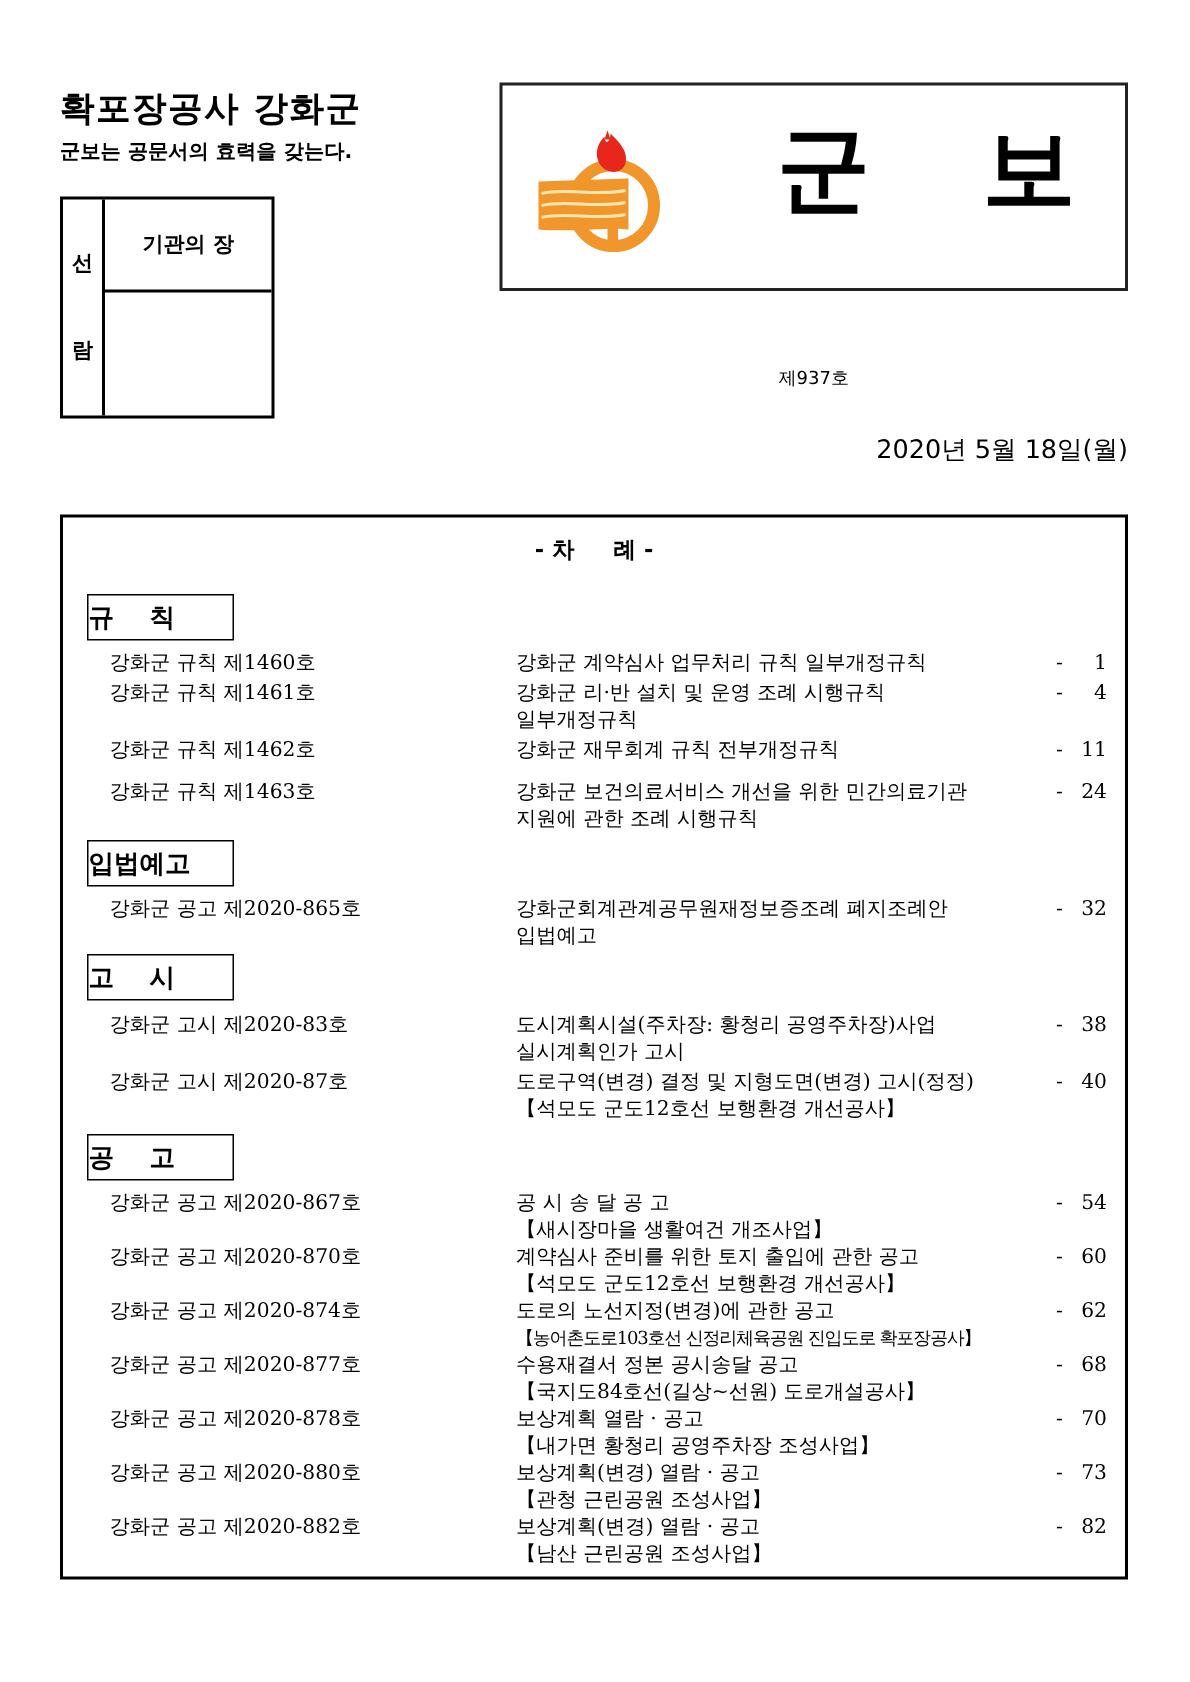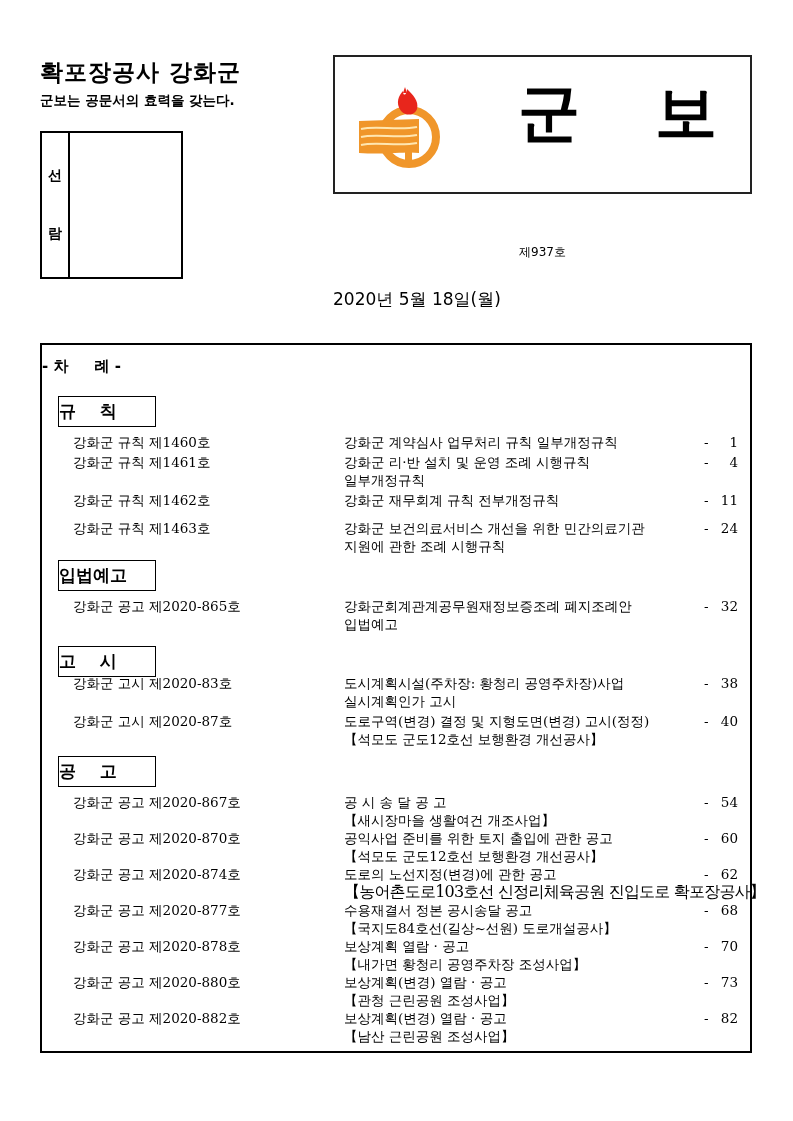--- a/index.html
+++ b/index.html
@@ -15,46 +15,47 @@
   .review-label-col { position: absolute; left: 0; top: 0; width: 28px; height: 100%; border-right: 2px solid #000; box-sizing: border-box; }
   .review-label-col span { position: absolute; left: 0; width: 100%; text-align: center; font-size: 14px; font-weight: bold; }
   .review-top { position: absolute; left: 28px; top: 0; right: 0; height: 62px; border-bottom: 2px solid #000; box-sizing: border-box; display: flex; align-items: center; justify-content: center; font-size: 14px; font-weight: bold; }
 
   
   .title-box { left: 333px; top: 55px; width: 419px; height: 139px; border: 2px solid #222; box-sizing: border-box; }
   .logo { position: absolute; left: 22px; top: 24px; width: 92px; height: 92px; }
   .title-char { position: absolute; top: 25px; font-size: 62px; font-weight: bold; line-height: 1; }
 
   .issue-no { left: 333px; width: 419px; top: 244px; text-align: center; font-size: 12px; font-family: "DejaVu Sans", sans-serif; }
-  .issue-date { left: 333px; width: 419px; top: 288px; text-align: left; font-size: 17px; }
+  .issue-date { left: 333px; width: 419px; top: 288px; text-align: right; font-size: 17px; }
 
   
   .toc { left: 40px; top: 343px; width: 712px; height: 710px; border: 2px solid #000; box-sizing: border-box; }
-  .toc-title { position: absolute; left: 0; right: 0; top: 12px; text-align: left; font-size: 15px; font-weight: bold; white-space: pre; }
+  .toc-title { position: absolute; left: 0; right: 0; top: 12px; text-align: center; font-size: 15px; font-weight: bold; white-space: pre; }
 
   .sec-head { position: absolute; left: 16px; height: 31px; width: 98px; border: 1.5px solid #000; box-sizing: border-box; font-size: 17px; font-weight: bold; display: flex; align-items: center; white-space: pre; }
 
   .row { position: absolute; left: 0; right: 0; font-family: "DejaVu Serif", serif; font-size: 13.5px; line-height: 18px; }
   .row .ref { position: absolute; left: 31px; white-space: nowrap; }
   .row .desc { position: absolute; left: 266px; width: 390px; white-space: nowrap; margin-left: 36px; }
   .row .dash { position: absolute; left: 662px; }
   .row .page { position: absolute; right: 12px; text-align: right; }
-  .small-bracket { font-size: 16px; letter-spacing: -0.8px; }
+  .small-bracket { font-size: 12px; letter-spacing: -0.8px; }
 </style>
 </head>
 <body>
 
 <div class="abs city-title">확포장공사 강화군</div>
 <div class="abs city-sub">군보는 공문서의 효력을 갖는다.</div>
 
 <div class="abs review-box">
   <div class="review-label-col">
     <span style="top:34px">선</span>
     <span style="top:92px">람</span>
   </div>
+  <div class="review-top">기관의 장</div>
 </div>
 
 <div class="abs title-box">
   <svg class="logo" viewBox="0 0 92 92">
 
     <circle cx="52" cy="56" r="27" fill="none" stroke="#f0962a" stroke-width="8"></circle>
 
     <path d="M44 30 C38 22 42 14 46 10 C46 16 50 14 50 8 C56 14 62 20 60 28 C58 34 50 36 44 30 Z" fill="#e8261c"></path>
     <path d="M46 12 L48 6 L50 12 Z" fill="#e8261c"></path>
 
@@ -112,21 +113,21 @@
   <div class="row" style="top:252px">
     <span class="ref">강화군 공고 제2020-865호</span>
     <span class="desc">강화군회계관계공무원재정보증조례 폐지조례안</span>
     <span class="dash">-</span>
     <span class="page">32</span>
   </div>
   <div class="row" style="top:270px">
     <span class="desc">입법예고</span>
   </div>
 
-  <div class="sec-head" style="top:301px">고    시</div>
+  <div class="sec-head" style="top:291px">고    시</div>
   <div class="row" style="top:329px">
     <span class="ref">강화군 고시 제2020-83호</span>
     <span class="desc">도시계획시설(주차장: 황청리 공영주차장)사업</span>
     <span class="dash">-</span>
     <span class="page">38</span>
   </div>
   <div class="row" style="top:347px">
     <span class="desc">실시계획인가 고시</span>
   </div>
   <div class="row" style="top:367px">
@@ -146,21 +147,21 @@
     <span class="desc">공 시 송 달 공 고</span>
     <span class="dash">-</span>
     <span class="page">54</span>
   </div>
   <div class="row" style="top:466px">
     <span class="desc">【새시장마을 생활여건 개조사업】</span>
   </div>
 
   <div class="row" style="top:484px">
     <span class="ref">강화군 공고 제2020-870호</span>
-    <span class="desc">공익사업 준비를 위한 토지 출입에 관한 공고</span>
+    <span class="desc">계약심사 준비를 위한 토지 출입에 관한 공고</span>
     <span class="dash">-</span>
     <span class="page">60</span>
   </div>
   <div class="row" style="top:502px">
     <span class="desc">【석모도 군도12호선 보행환경 개선공사】</span>
   </div>
 
   <div class="row" style="top:520px">
     <span class="ref">강화군 공고 제2020-874호</span>
     <span class="desc">도로의 노선지정(변경)에 관한 공고</span>

